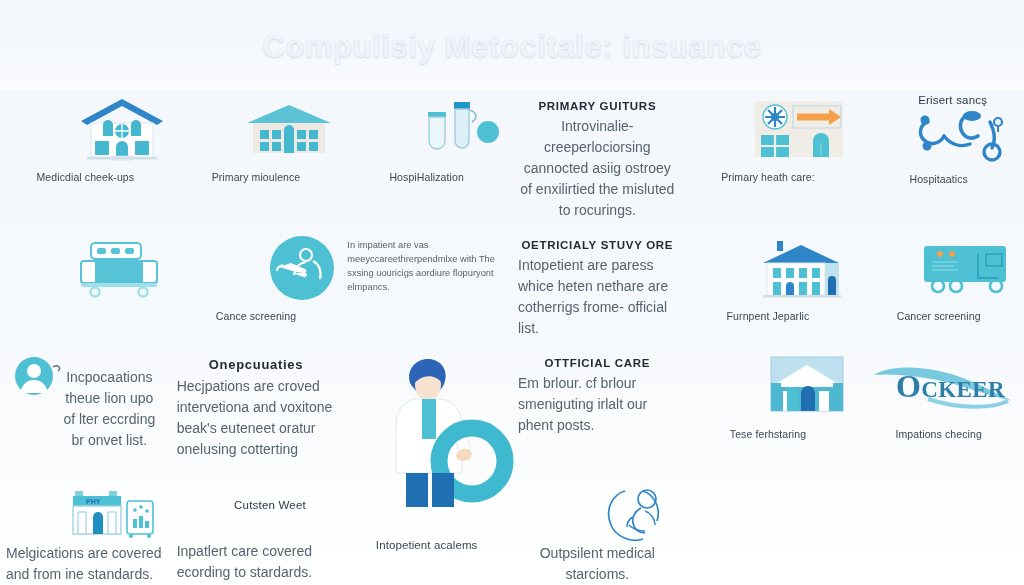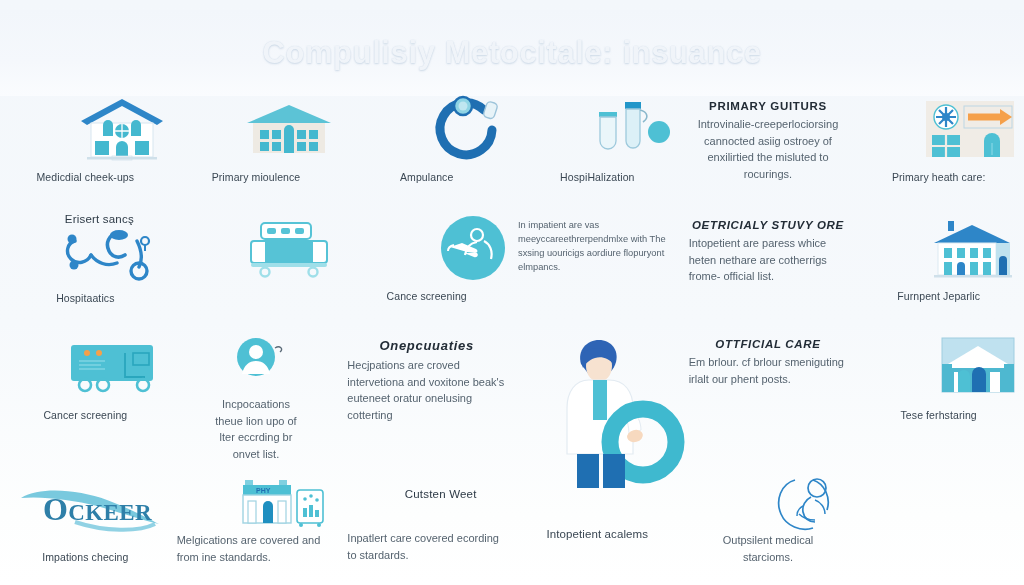--- a/index.html
+++ b/index.html
@@ -7,21 +7,21 @@
     width:1024px; height:585px; overflow:hidden;
     font-family:"Liberation Sans", sans-serif;
     background:#ffffff;
   }
   #page {
     position:relative; width:1024px; height:585px;
     background:linear-gradient(180deg,#f3f7fb 0%, #f6f9fc 55%, #fdfefe 88%, #ffffff 100%);
   }
   
   .banner {
-    position:absolute; left:0; top:10px; width:1024px; height:86px;
+    position:absolute; left:0; top:4px; width:1024px; height:86px;
     background:linear-gradient(180deg,#f2f6fb 0%,#f5f8fc 60%,#fafcfe 100%);
     display:flex; align-items:center; justify-content:center;
   }
   .banner-title {
     font-size:31px; font-weight:700; letter-spacing:0.6px;
     color:#f0f4f9;
     text-shadow:0 1px 2px rgba(175,195,215,0.55), 0 0 1px rgba(160,185,210,0.4);
     white-space:nowrap;
   }
   
@@ -51,29 +51,29 @@
   .cap.wide { max-width:165px; }
   .over {
     font-size:10.5px; color:#2d3a46; text-align:center;
     letter-spacing:0.9px; margin-bottom:2px; font-weight:600;
   }
   .over.plain { font-weight:400; letter-spacing:0.2px; font-size:11.5px;padding-left:28px; }
   .head {
     font-size:11.5px; font-weight:700; color:#222c36;
     letter-spacing:0.7px; text-align:right; margin-bottom:4px;
   }
-  .head.left { text-align:left;font-style:italic; }
+  .head.left { text-align:left; }
   .body {
-    font-size:11px; color:#55636f; line-height:1.5;
+    font-size:14px; color:#55636f; line-height:1.5;
     text-align:center; max-width:165px;
   }
   .body.left { text-align:left; }
   .body.small { font-size:9.3px; }
   
-  .inline { display:flex; flex-direction:column; align-items:center; gap:6px; width:100%; justify-content:center; }
+  .inline { display:flex; flex-direction:row; align-items:flex-start; gap:6px; width:100%; justify-content:center; }
   svg { display:block; overflow:visible; }
   .logo-ockeer {
     font-family:"Liberation Serif", serif;
     font-size:23px; font-weight:700; color:#2e7fa8;
     letter-spacing:0.4px; line-height:1;
   }
   .pottet {
     font-size:10px; font-weight:700; letter-spacing:1px;
     color:#2b3b49; text-align:center; margin-bottom:-2px;
   }
@@ -122,31 +122,20 @@
           <rect x="66" y="31" width="9" height="9" fill="#44b8cf"></rect>
           <rect x="54" y="43" width="9" height="9" fill="#44b8cf"></rect>
           <rect x="66" y="43" width="9" height="9" fill="#44b8cf"></rect>
           <path d="M41 31a5 5 0 0110 0v23H41z" fill="#44b8cf"></path>
         </svg>
       </div>
       <div class="cap">Primary mioulence</div>
     </div>
 
 
-    <div class="cell">
-      <div class="icon-wrap">
-        <svg width="70" height="70" viewBox="0 0 70 70">
-          <path d="M48 16a26 26 0 10 8 20" fill="none" stroke="#1f6fb2" stroke-width="9" stroke-linecap="round"></path>
-          <circle cx="27" cy="12" r="9" fill="#8ed4e4" stroke="#1f6fb2" stroke-width="2.5"></circle>
-          <circle cx="27" cy="12" r="4.5" fill="#bfe6f0"></circle>
-          <rect x="49" y="8" width="11" height="16" rx="4" fill="#e7f3f8" stroke="#9dc4da" stroke-width="1.4" transform="rotate(18 54 16)"></rect>
-        </svg>
-      </div>
-      <div class="cap">Ampulance</div>
-    </div>
 
     <div class="cell">
       <div class="icon-wrap">
         <svg width="86" height="70" viewBox="0 0 86 70">
           <rect x="8" y="18" width="18" height="5" fill="#4ec0d4"></rect>
           <path d="M9 23h16v24a8 8 0 01-16 0z" fill="#eaf6fa" stroke="#9dc9dc" stroke-width="1.3"></path>
           <rect x="34" y="8" width="16" height="7" fill="#2196c9"></rect>
           <path d="M35 15h14v32a7 7 0 01-14 0z" fill="#dcf0f7" stroke="#9dc9dc" stroke-width="1.3"></path>
           <path d="M49 16c8 2 9 8 3 12" fill="none" stroke="#8ab8cc" stroke-width="1.6"></path>
           <circle cx="68" cy="38" r="11" fill="#4ec0d4"></circle>

